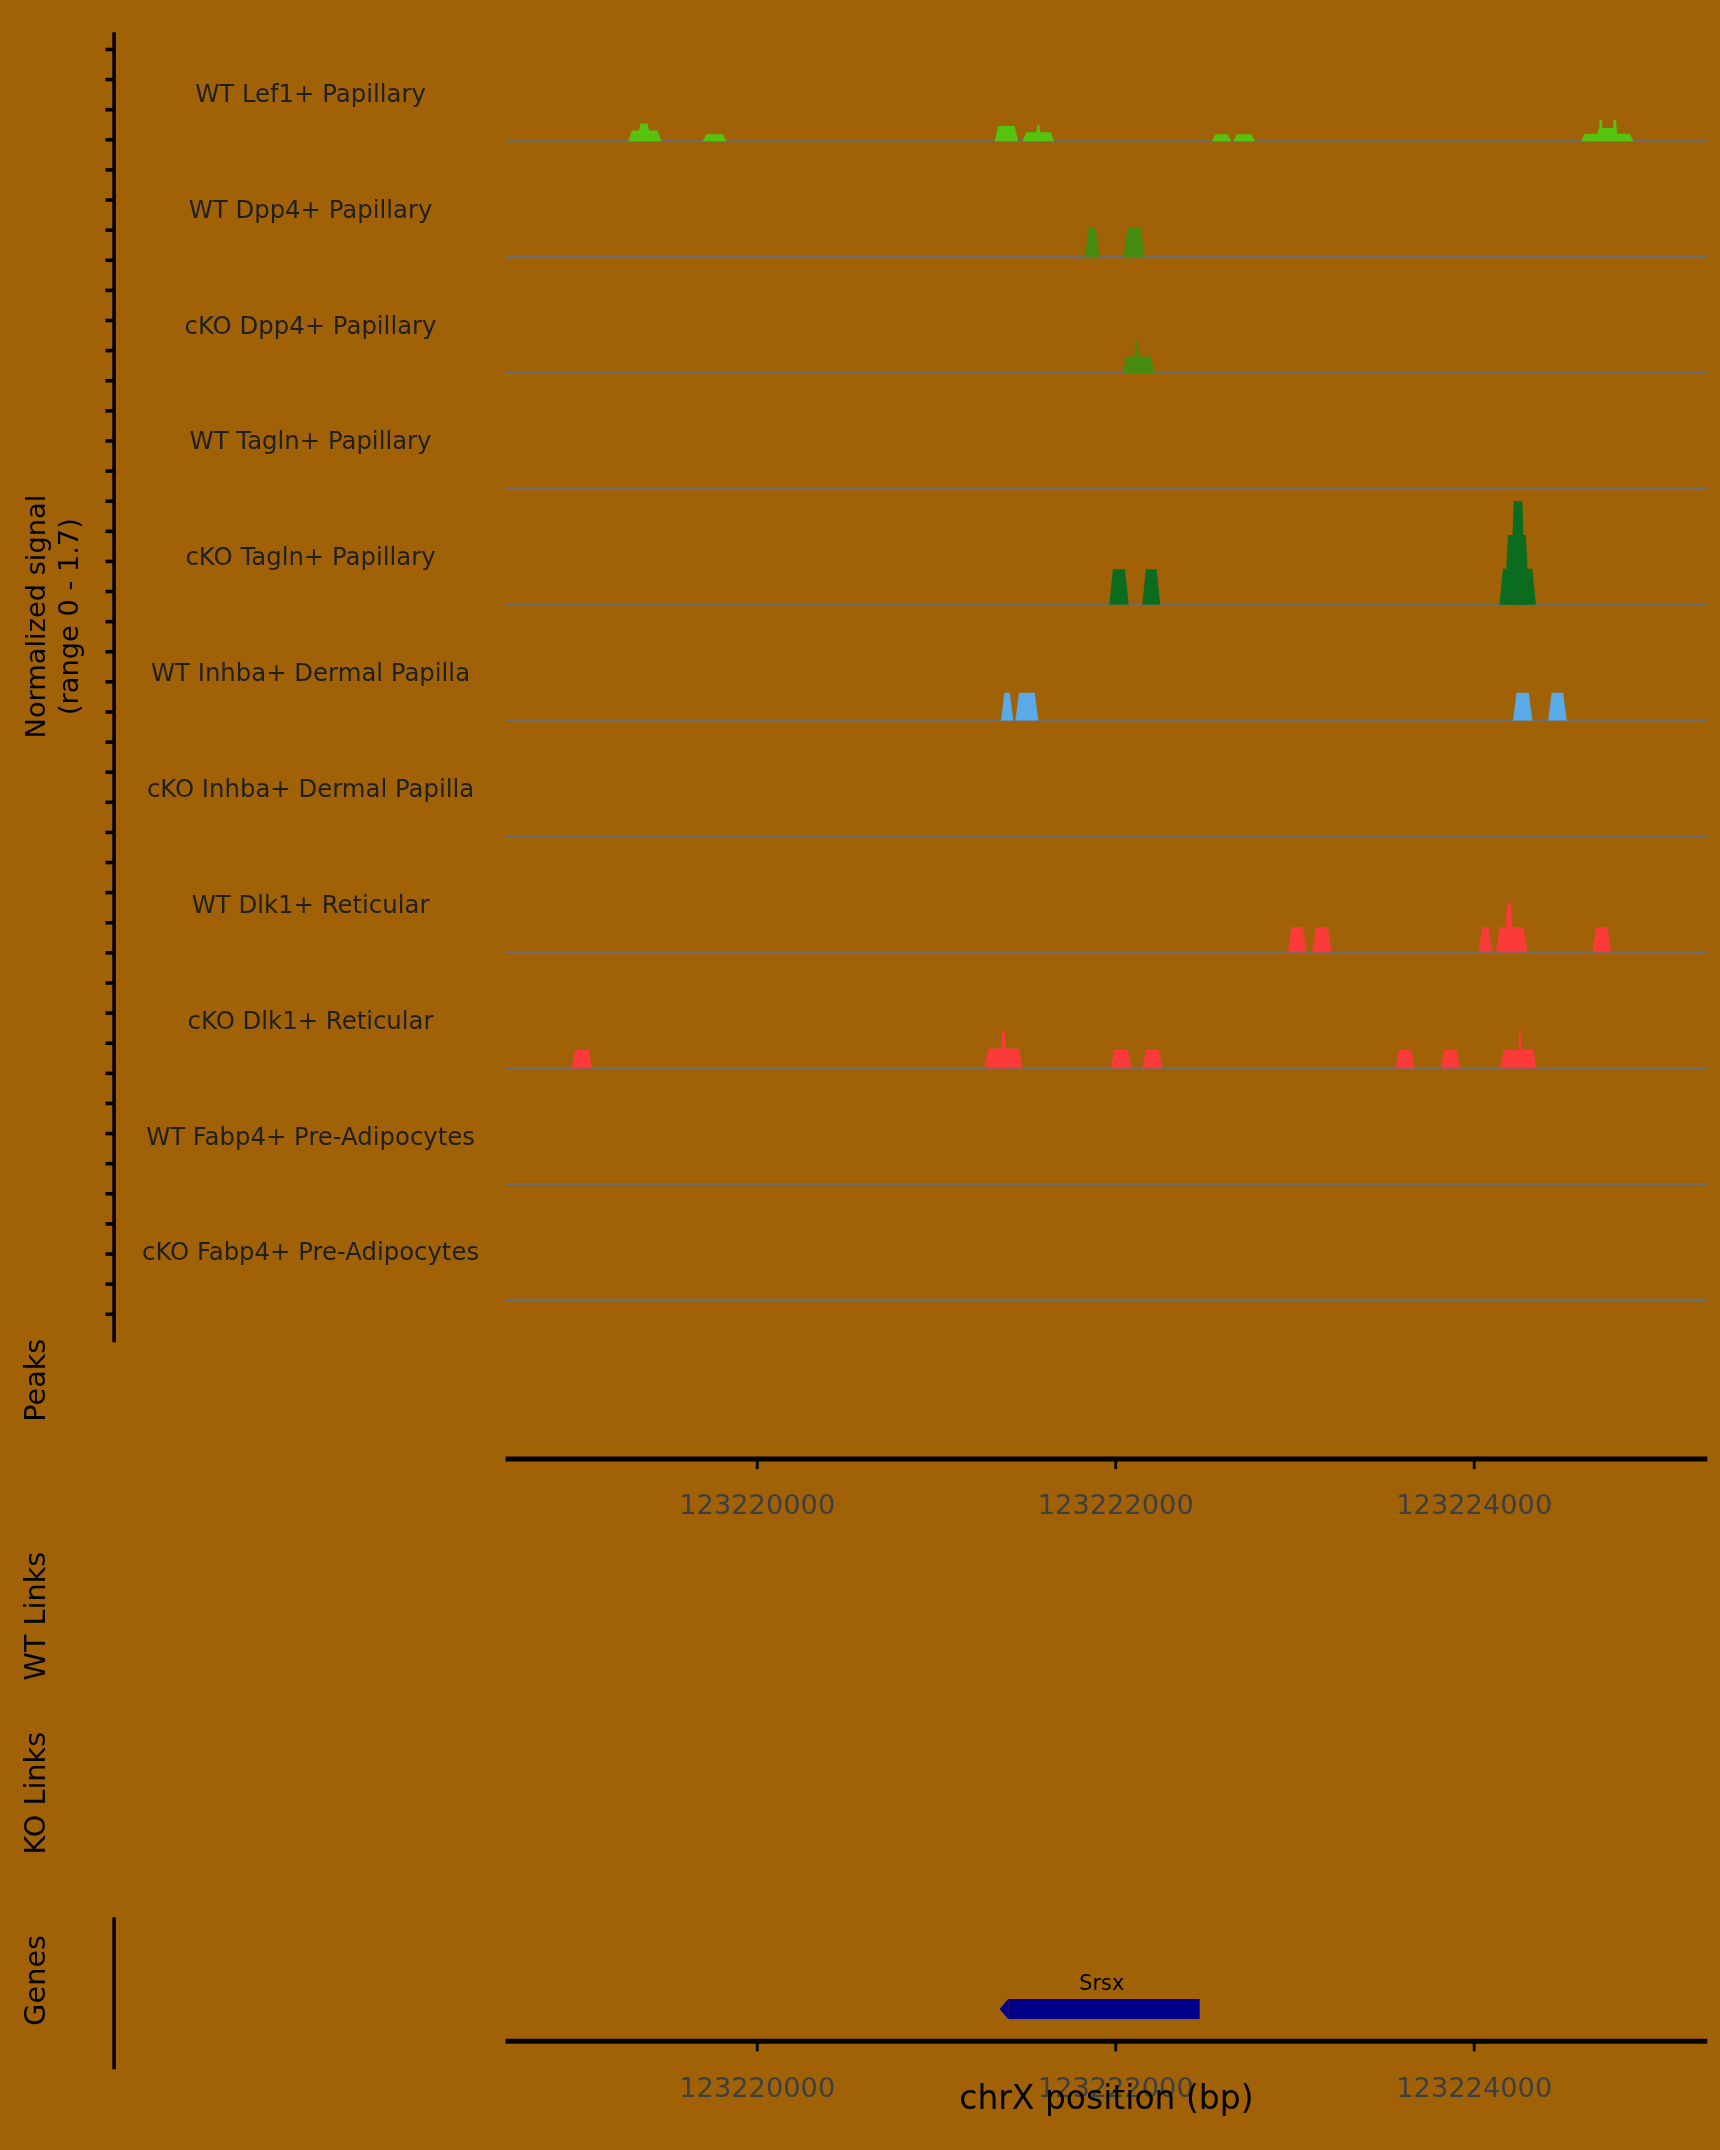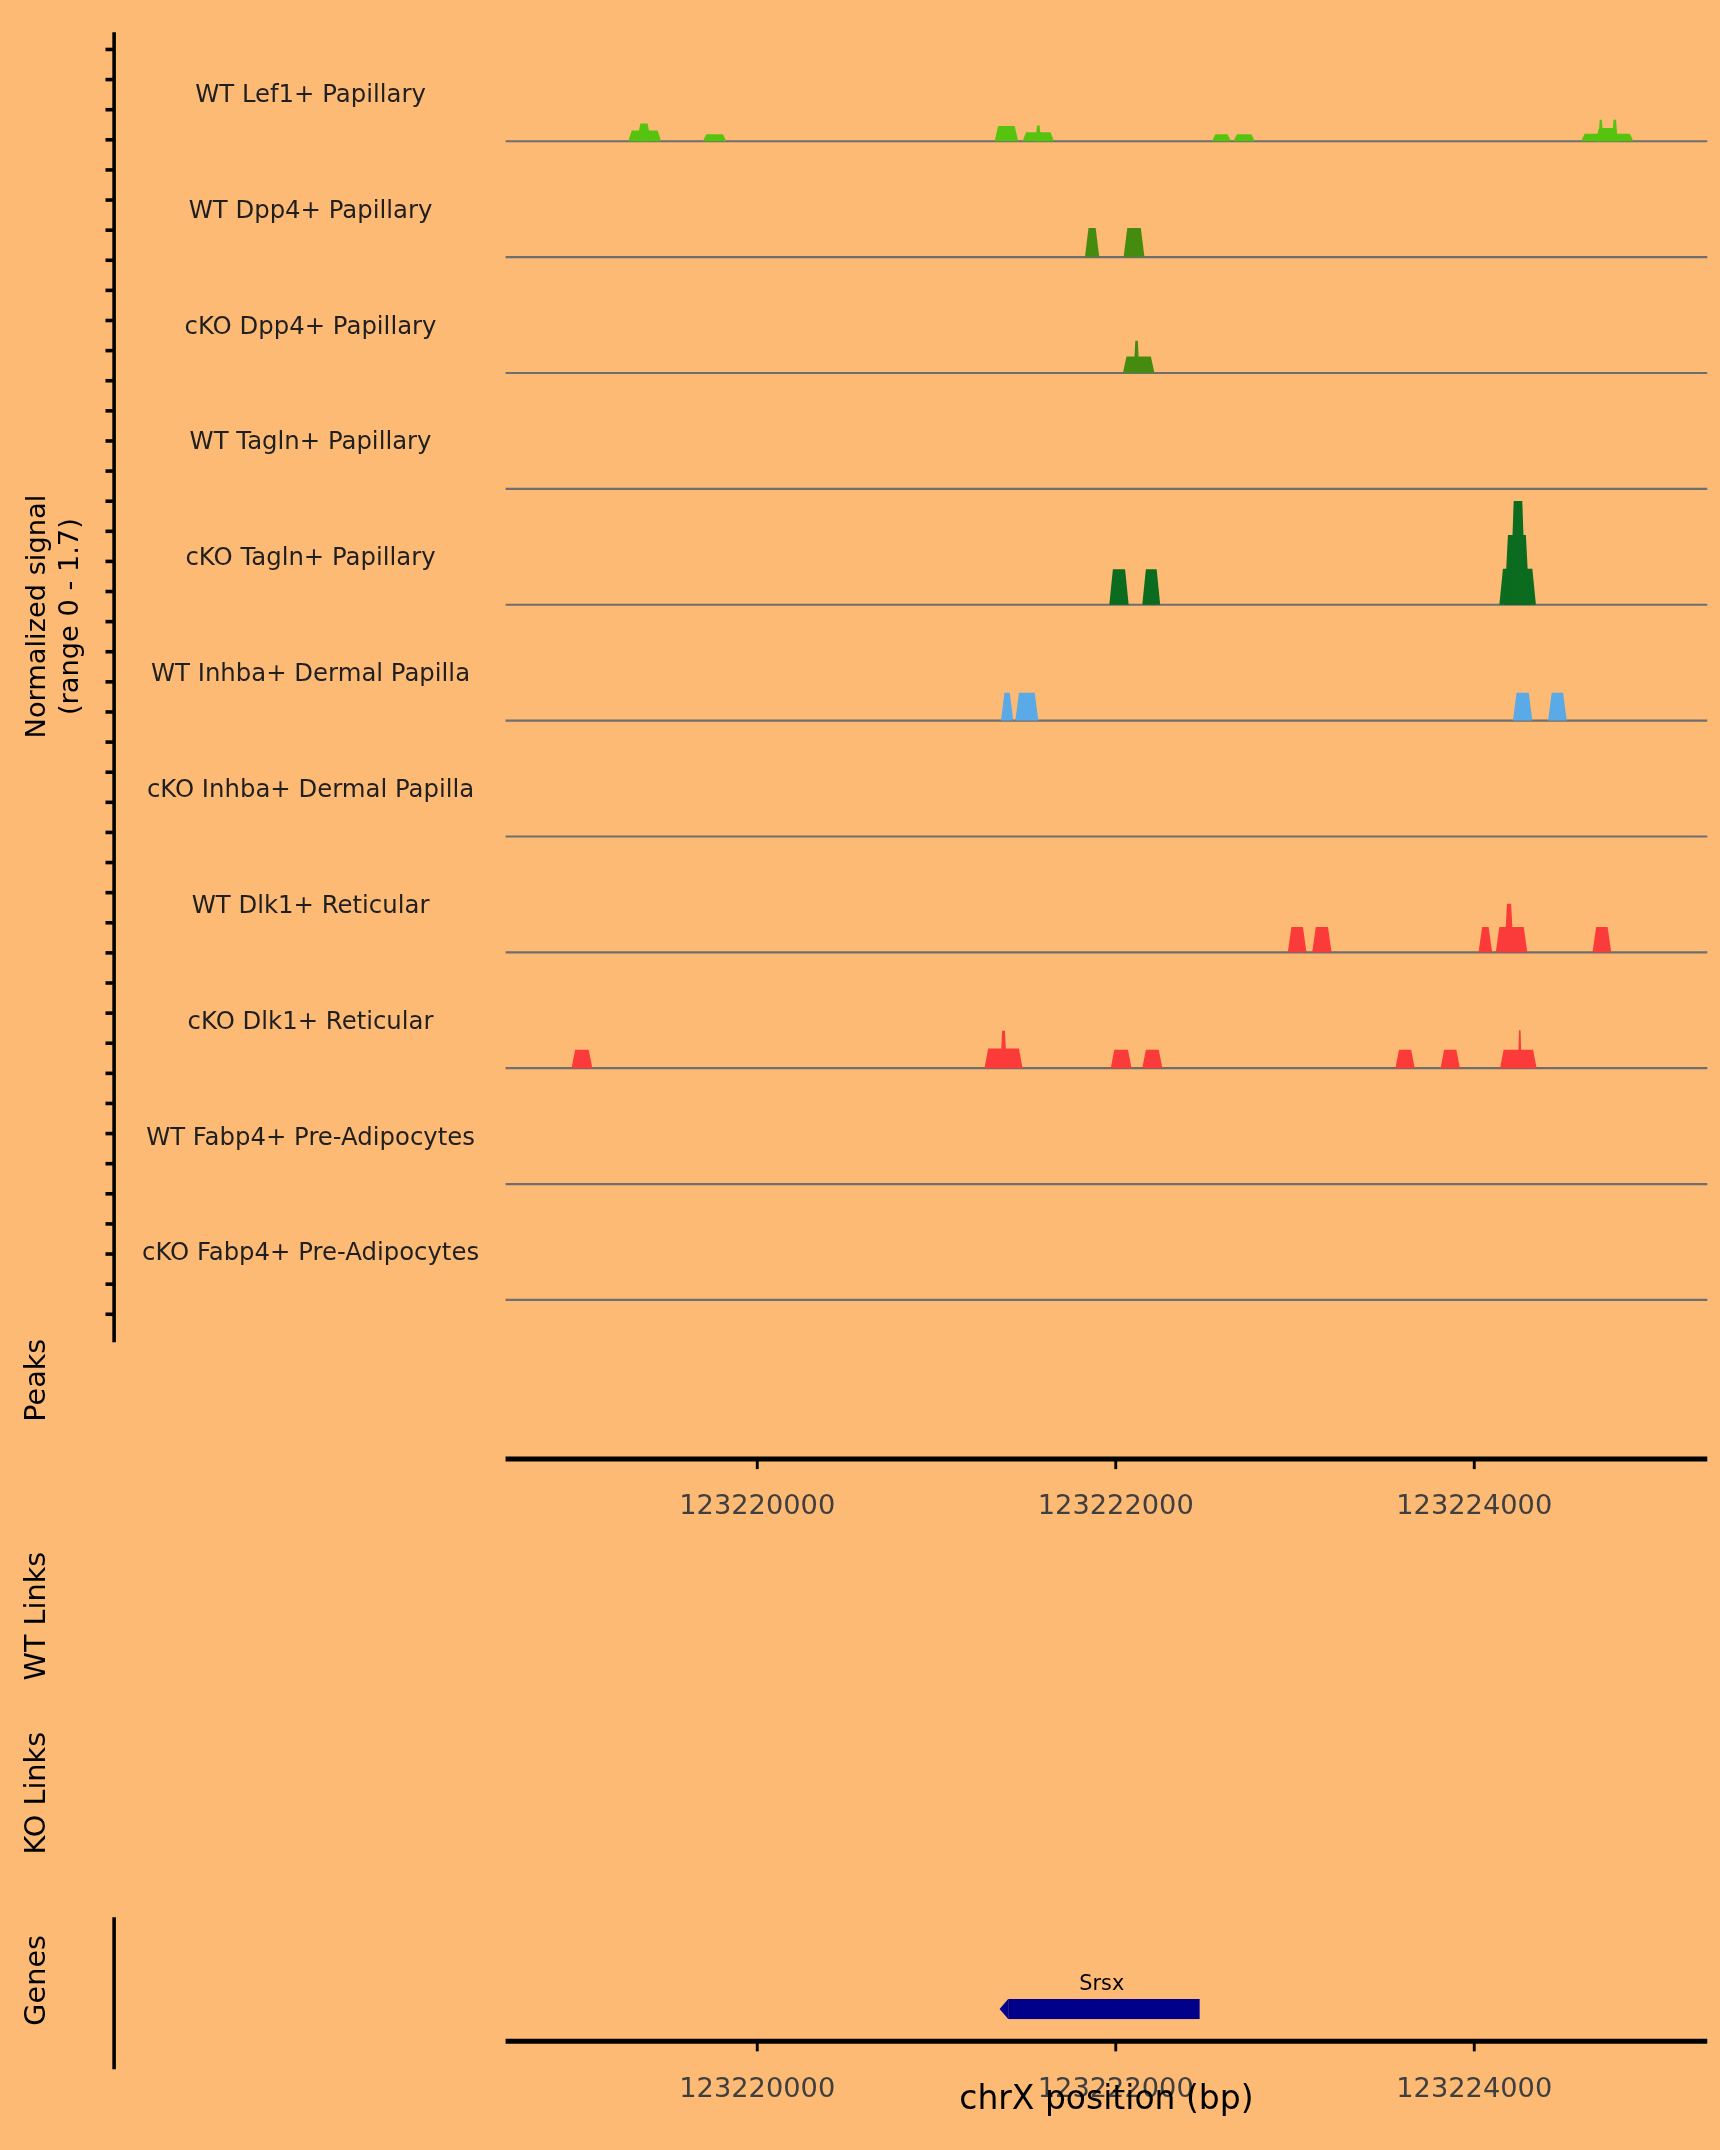--- a/index.html
+++ b/index.html
@@ -1,16 +1,16 @@
 <!DOCTYPE html>
 <html style="font-size:11.5px"><head>
 <meta charset="utf-8">
 <style>
   html,body{margin:0;padding:0;background:#ffffff;}
-  .canvas{position:relative;width:1721px;height:2151px;background:#fdba74;overflow:hidden;}
+  .canvas{position:relative;width:1721px;height:2151px;background:#a16207;overflow:hidden;}
   svg{position:absolute;left:0;top:0;}
   svg text{font-family:"DejaVu Sans","Liberation Sans",sans-serif;}
 </style>
 </head>
 <body>
 
 <div class="canvas">
   <svg id="plot" width="1721" height="2151" viewBox="0 0 2400 3000">
       <g>
         <line x1="705" y1="197" x2="2381" y2="197" stroke="#6e6e6e" stroke-width="3"></line>

